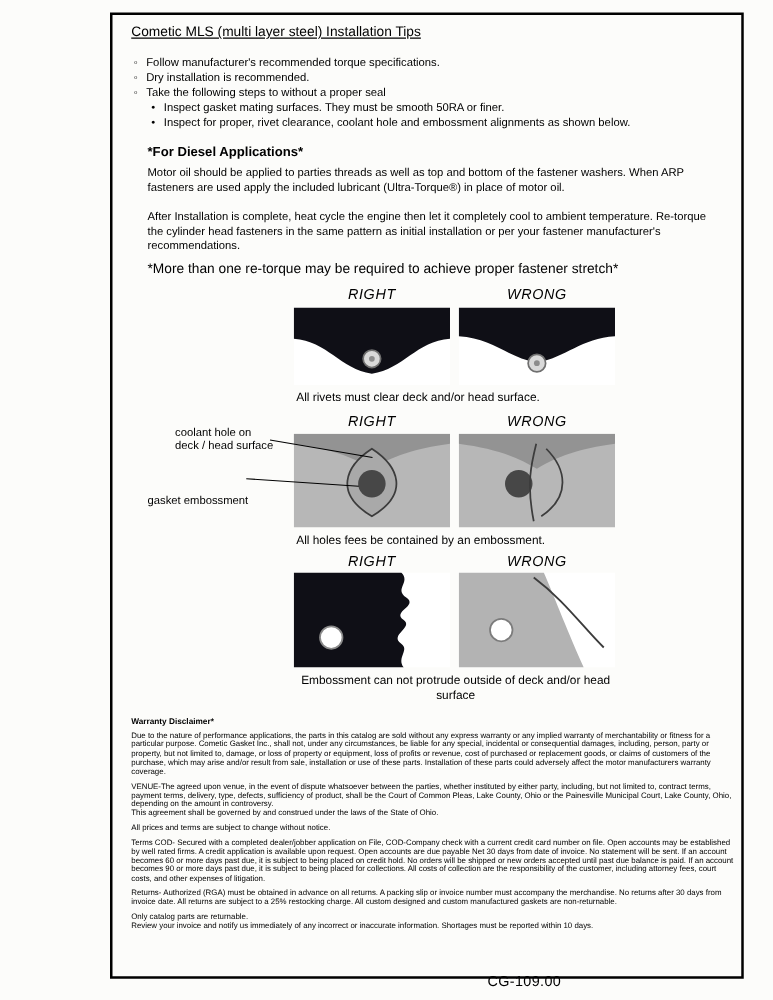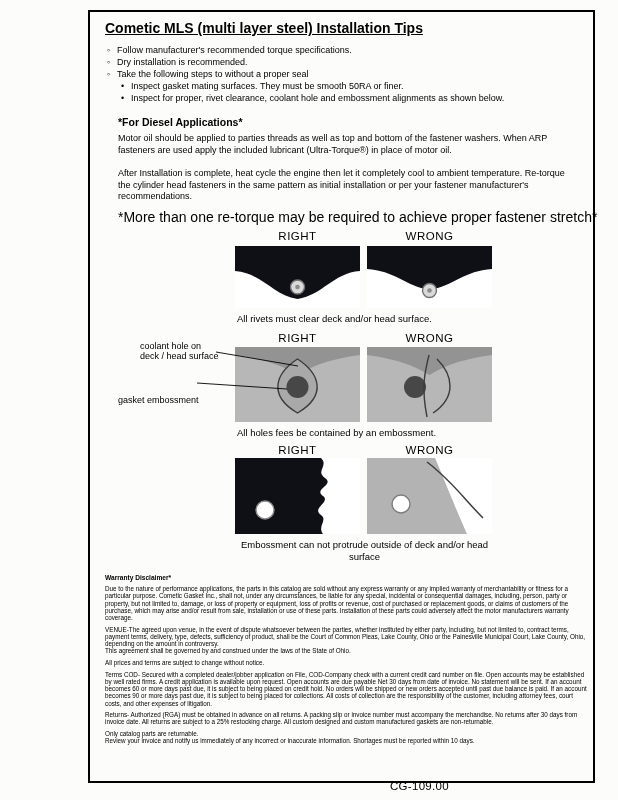--- a/index.html
+++ b/index.html
@@ -12,33 +12,33 @@
     position: relative;
     overflow: hidden;
   }
   .abs { position: absolute; }
   .frame {
     position: absolute; left: 88px; top: 10px;
     width: 507px; height: 773px;
     border: 2px solid #000;
   }
   .title {
-    font-size: 14px; font-weight: bold;
+    font-size: 11px; font-weight: normal;
     text-decoration: underline; margin: 0;
     white-space: nowrap;
   }
   .bullets { font-size: 9px; line-height: 12px; width: 470px; }
   .b-row { display: flex; }
   .b-row.sub { margin-left: 14px; }
   .marker { flex: 0 0 10px; width: 10px; }
   .b-text { flex: 1; }
   .diesel-heading { font-size: 10.5px; font-weight: bold; white-space: nowrap; }
   .para { font-size: 9px; line-height: 11.5px; width: 458px; }
-  .note { font-size: 14px; white-space: nowrap; }
-  .dg-header { font-size: 11.5px; width: 125px; text-align: center; letter-spacing: 0.5px; }
+  .note { font-size: 11px; white-space: nowrap; }
+  .dg-header { font-size: 11.5px; width: 125px; text-align: center; letter-spacing: 0.5px; font-style: italic; }
   .dg-caption { font-size: 9.5px; line-height: 11.5px; text-align: center; }
   .pointer-label { font-size: 9px; line-height: 9.5px; white-space: pre-line; }
   .disclaimer { width: 483px; font-size: 6.3px; line-height: 7.2px; }
   .disclaimer h2 { font-size: 6.6px; font-weight: bold; margin: 0 0 4px 0; }
   .disclaimer p { margin: 0 0 4.5px 0; white-space: pre-line; }
   .footer-code { font-size: 11.5px; letter-spacing: 0.3px; margin-top: 22px; }
   svg { display: block; }
 </style>
 </head>
 <body>

